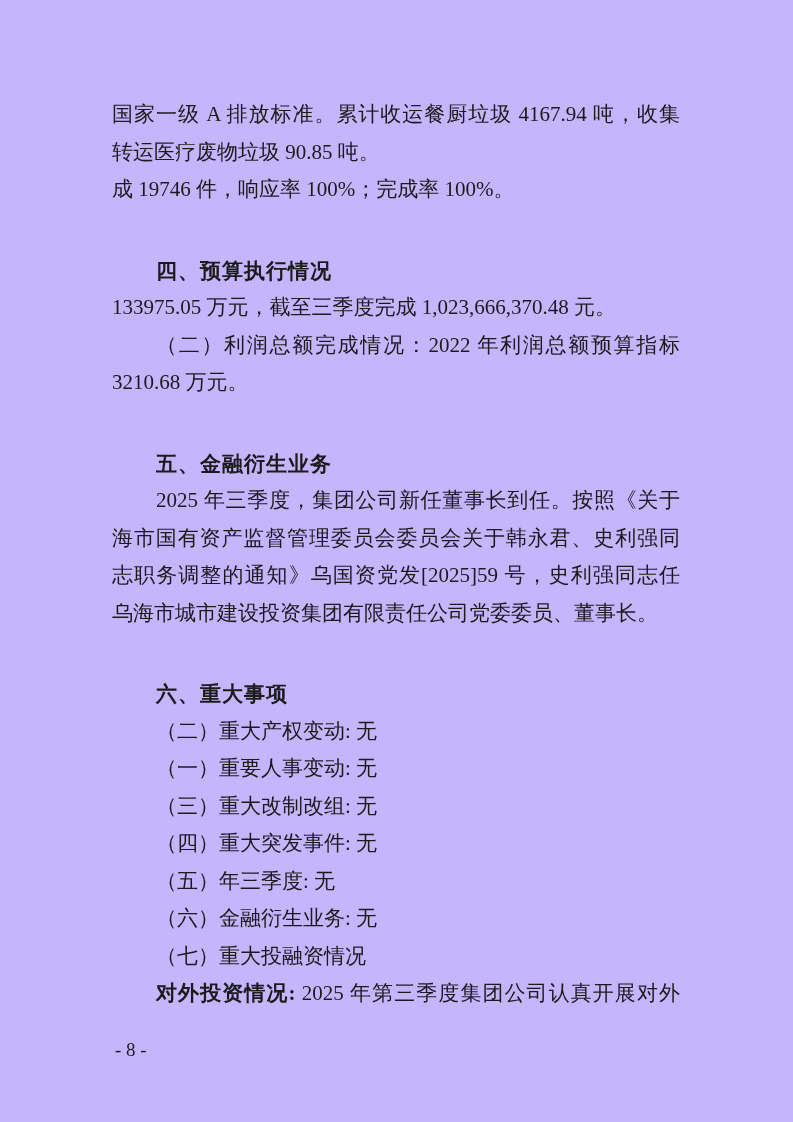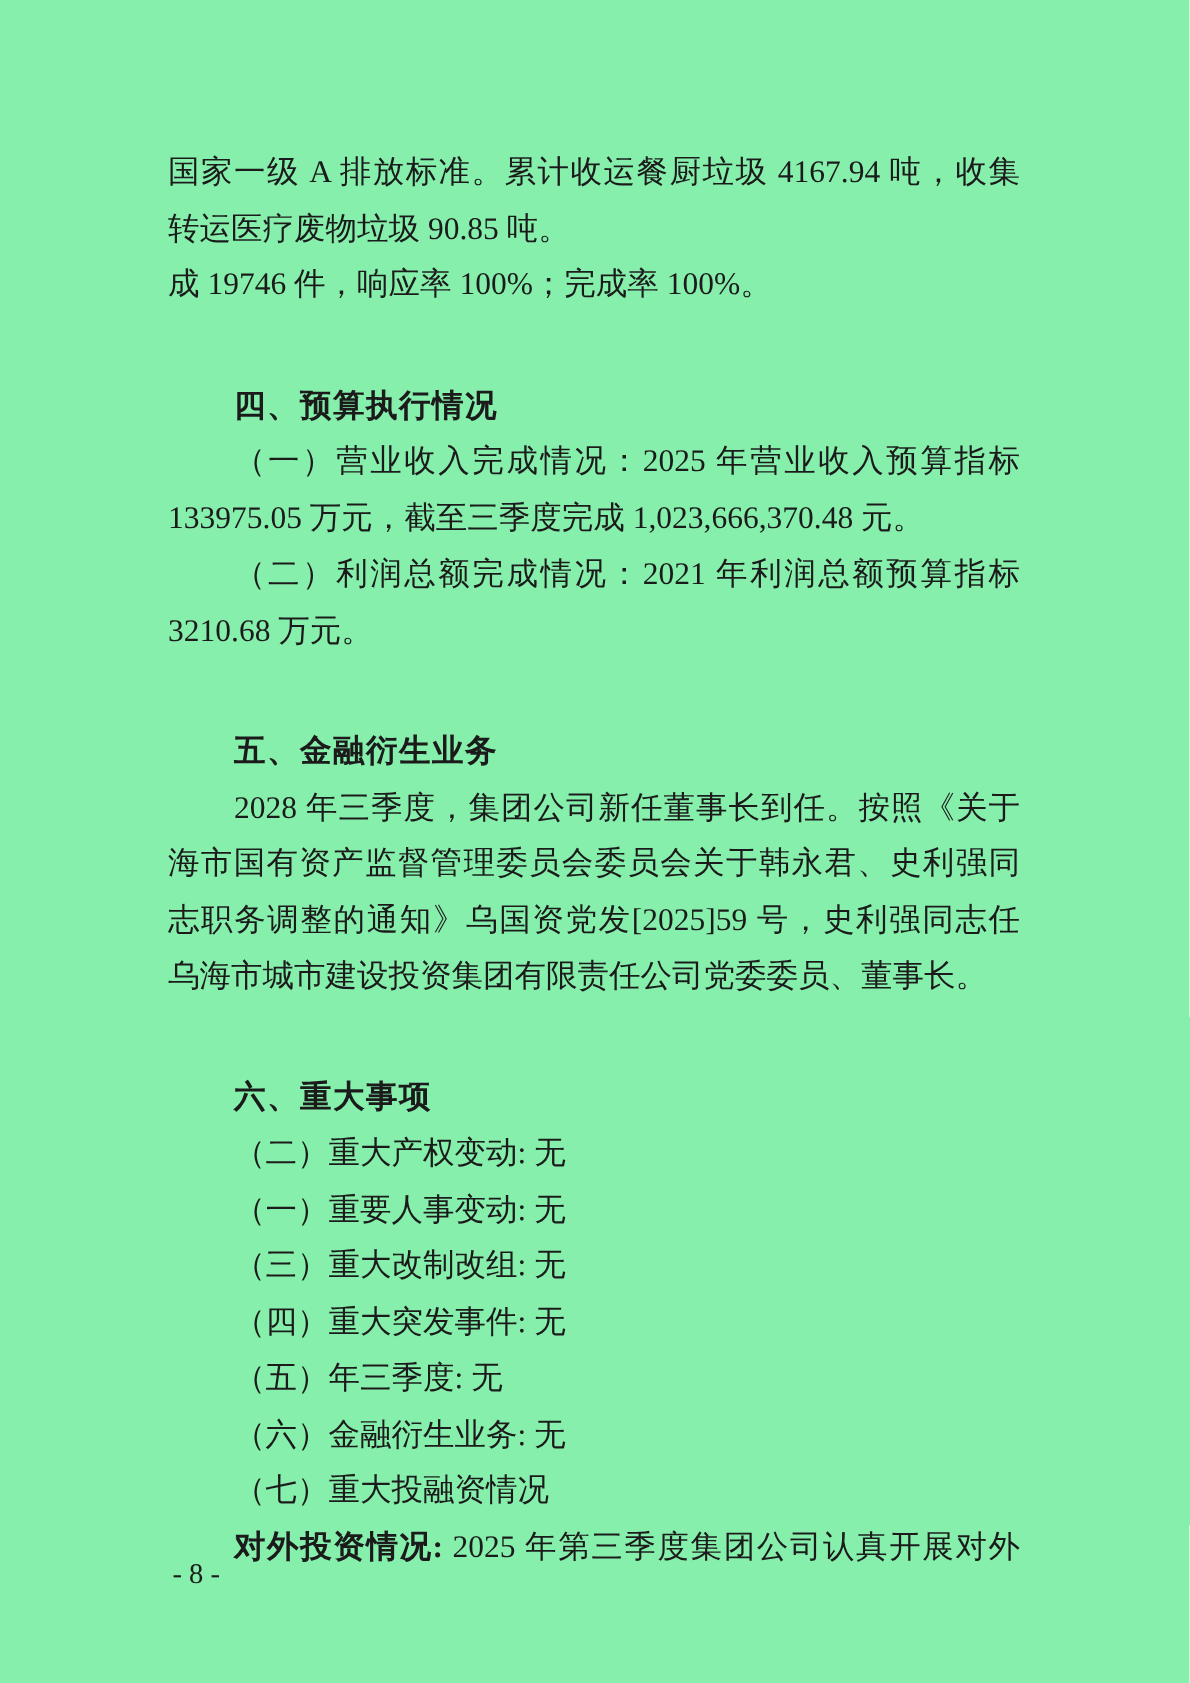--- a/index.html
+++ b/index.html
@@ -4,21 +4,21 @@
 <style>
   html, body {
     margin: 0;
     padding: 0;
     background: #ffffff;
   }
   .page {
     position: relative;
     width: 793px;
     height: 1122px;
-    background: #86efac;
+    background: #c4b5fd;
     color: #1b1b1b;
     font-family: "Liberation Serif", "DejaVu Serif", serif;
     overflow: hidden;
   }
   .doc {
     position: absolute;
     left: 112px;
     top: 96px;
     width: 568px;
   }
@@ -57,26 +57,25 @@
 </style>
 </head>
 <body>
 
 <div class="page">
   <div class="doc">
     <div class="line justify">国家一级 A 排放标准。累计收运餐厨垃圾 4167.94 吨，收集</div>
     <div class="line">转运医疗废物垃圾 90.85 吨。</div>
     <div class="line">成 19746 件，响应率 100%；完成率 100%。</div>
     <div class="line heading indent">四、预算执行情况</div>
-    <div class="line indent justify">（一）营业收入完成情况：2025 年营业收入预算指标</div>
     <div class="line">133975.05 万元，截至三季度完成 1,023,666,370.48 元。</div>
-    <div class="line indent justify">（二）利润总额完成情况：2021 年利润总额预算指标</div>
+    <div class="line indent justify">（二）利润总额完成情况：2022 年利润总额预算指标</div>
     <div class="line">3210.68 万元。</div>
     <div class="line heading indent">五、金融衍生业务</div>
-    <div class="line indent justify">2028 年三季度，集团公司新任董事长到任。按照《关于</div>
+    <div class="line indent justify">2025 年三季度，集团公司新任董事长到任。按照《关于</div>
     <div class="line justify">海市国有资产监督管理委员会委员会关于韩永君、史利强同</div>
     <div class="line justify">志职务调整的通知》乌国资党发[2025]59 号，史利强同志任</div>
     <div class="line">乌海市城市建设投资集团有限责任公司党委委员、董事长。</div>
     <div class="line heading indent">六、重大事项</div>
     <div class="line indent">（二）重大产权变动: 无</div>
     <div class="line indent">（一）重要人事变动: 无</div>
     <div class="line indent">（三）重大改制改组: 无</div>
     <div class="line indent">（四）重大突发事件: 无</div>
     <div class="line indent">（五）年三季度: 无</div>
     <div class="line indent">（六）金融衍生业务: 无</div>

